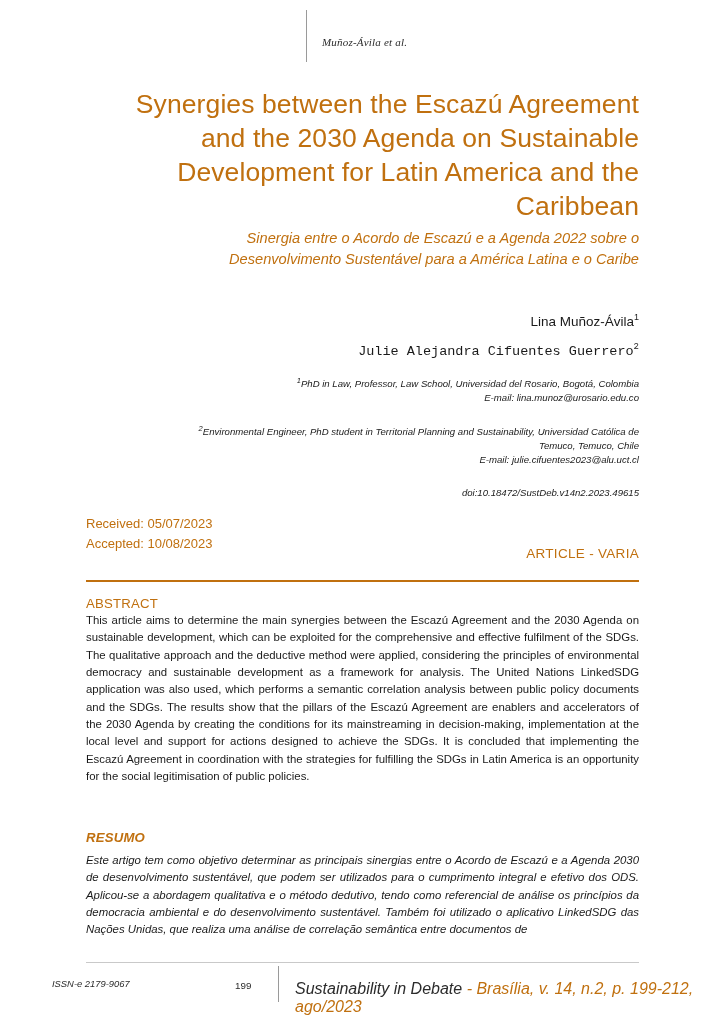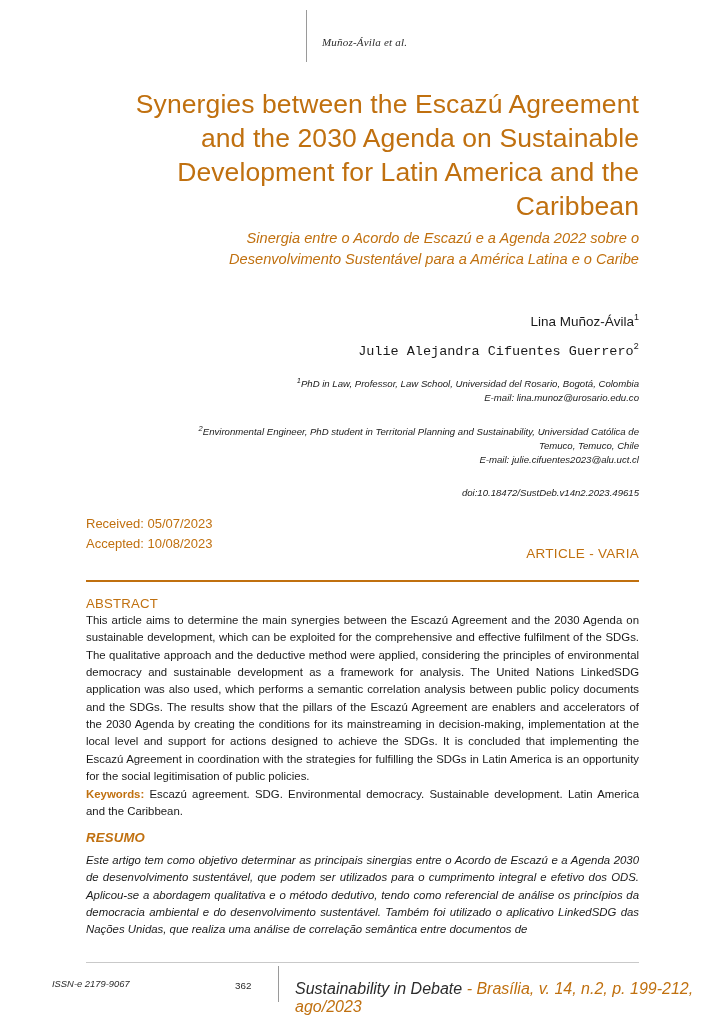--- a/index.html
+++ b/index.html
@@ -252,30 +252,26 @@
     <div>Accepted: 10/08/2023</div>
   </div>
 
   <div class="article-type">ARTICLE - VARIA</div>
 
   <div class="hr"></div>
 
   <div class="section-head head-abstract">ABSTRACT</div>
   <div class="body-text abstract-text">This article aims to determine the main synergies between the Escazú Agreement and the 2030 Agenda on sustainable development, which can be exploited for the comprehensive and effective fulfilment of the SDGs. The qualitative approach and the deductive method were applied, considering the principles of environmental democracy and sustainable development as a framework for analysis. The United Nations LinkedSDG application was also used, which performs a semantic correlation analysis between public policy documents and the SDGs. The results show that the pillars of the Escazú Agreement are enablers and accelerators of the 2030 Agenda by creating the conditions for its mainstreaming in decision-making, implementation at the local level and support for actions designed to achieve the SDGs. It is concluded that implementing the Escazú Agreement in coordination with the strategies for fulfilling the SDGs in Latin America is an opportunity for the social legitimisation of public policies.</div>
 
-  <div class="keywords">
-    <b>Keywords:</b>
-    <span>Escazú agreement. SDG. Environmental democracy. Sustainable development. Latin America and the Caribbean.</span>
-  </div>
 
   <div class="section-head head-resumo">RESUMO</div>
   <div class="resumo-text">Este artigo tem como objetivo determinar as principais sinergias entre o Acordo de Escazú e a Agenda 2030 de desenvolvimento sustentável, que podem ser utilizados para o cumprimento integral e efetivo dos ODS. Aplicou-se a abordagem qualitativa e o método dedutivo, tendo como referencial de análise os princípios da democracia ambiental e do desenvolvimento sustentável. Também foi utilizado o aplicativo LinkedSDG das Nações Unidas, que realiza uma análise de correlação semântica entre documentos de</div>
 
   <div class="footer-rule"></div>
   <div class="footer-vrule"></div>
   <div class="issn">ISSN-e 2179-9067</div>
-  <div class="page-no">362</div>
+  <div class="page-no">199</div>
   <div class="footer-cite">
     <span>Sustainability in Debate</span>
     <span class="orange">- Brasília, v. 14, n.2, p. 199-212, ago/2023</span>
   </div>
 
 </div>
 
 </body></html>

